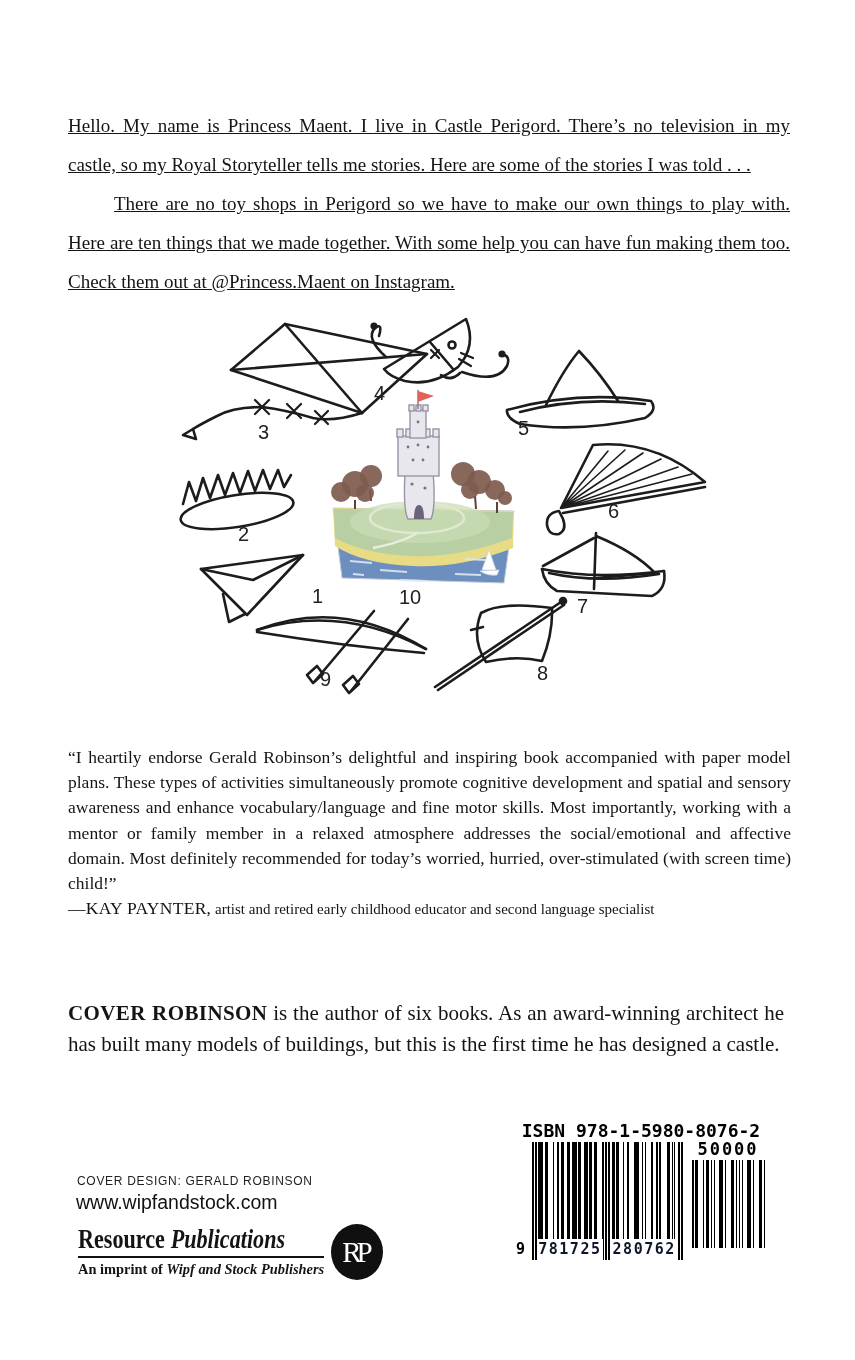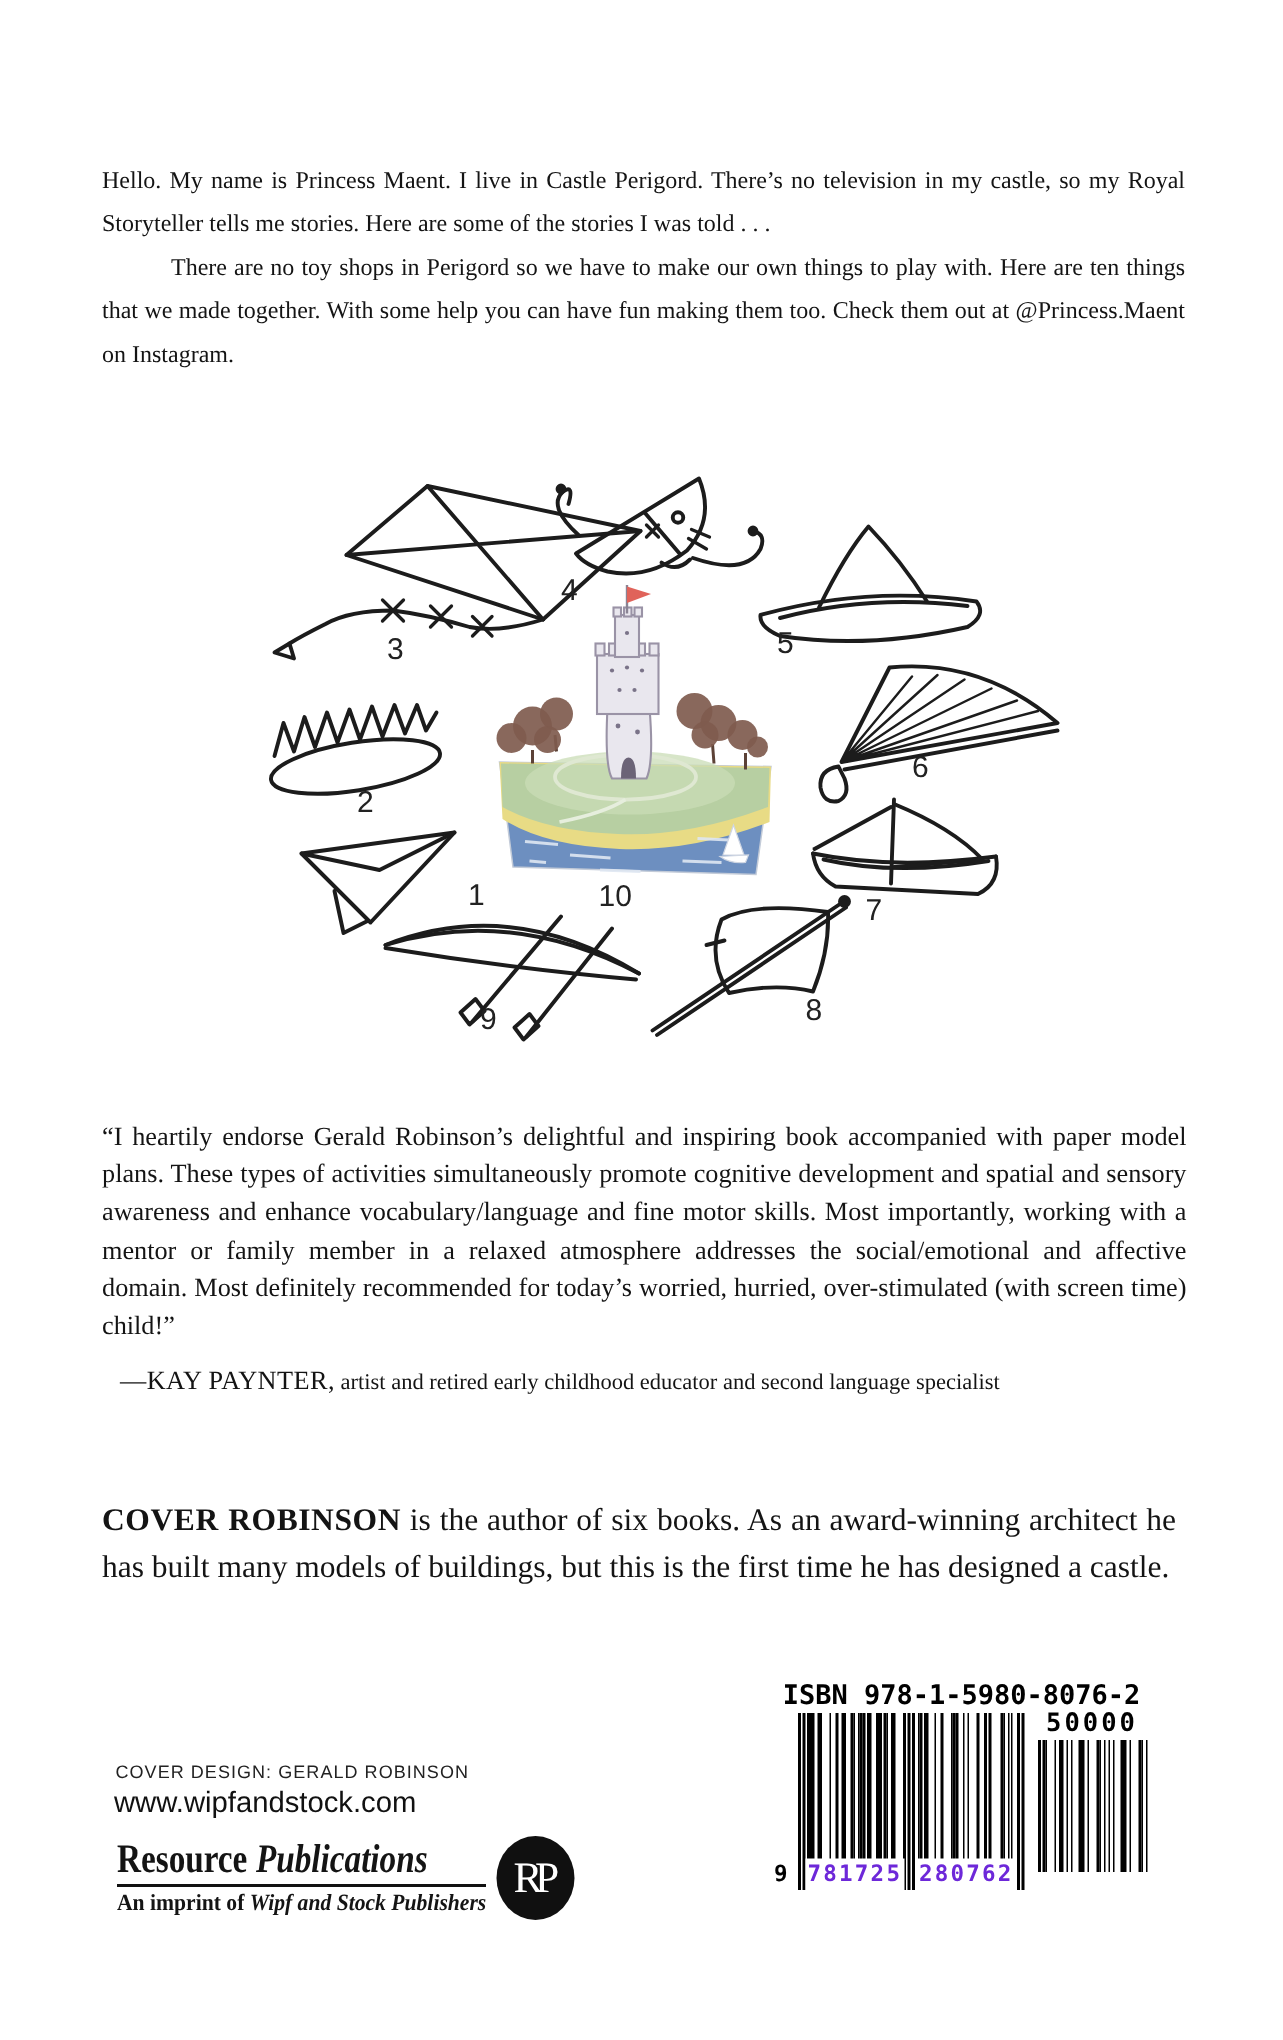--- a/index.html
+++ b/index.html
@@ -4,30 +4,30 @@
 <style>
   html,body{margin:0;padding:0;background:#888;}
   .cover{
     position:relative;width:855px;height:1360px;background:#ffffff;
     font-family:"Liberation Serif",serif;color:#141414;overflow:hidden;
     margin:0 auto;
   }
   
   .intro{
     position:absolute;left:68px;top:106px;width:722px;
-    font-size:16px;line-height:29px;text-align:justify;
+    font-size:19px;line-height:39px;text-align:justify;text-decoration:underline;
   }
   .intro p{margin:0;}
   .intro p.indent{text-indent:46px;}
   .endorsement{
     position:absolute;left:68px;top:745px;width:723px;
     font-size:17.5px;line-height:25.2px;text-align:justify;
   }
   .endorsement .quote{margin:0;}
-  .attribution{margin:12px;text-align:left;}
+  .attribution{margin:0;text-align:left;}
   .attribution .attr-name{font-size:17.5px;letter-spacing:.3px;}
   .attribution .attr-role{font-size:15px;}
   .bio{
     position:absolute;left:68px;top:977px;width:716px;
     font-size:21px;line-height:31px;text-align:justify;
   }
   .bio .bio-name{font-weight:bold;letter-spacing:.4px;}
   
   .illustration{position:absolute;left:165px;top:312px;width:550px;height:395px;}
   .doodle{stroke:#1c1c1c;stroke-width:2.6;fill:none;stroke-linecap:round;stroke-linejoin:round;}
@@ -61,21 +61,21 @@
   
   .isbn-label{
     position:absolute;left:516px;top:1120px;width:250px;text-align:center;
     font-family:"DejaVu Sans Mono",monospace;font-weight:bold;font-size:18px;white-space:nowrap;color:#000;
   }
   .barcode{position:absolute;background:#fff;}
   .barcode i{position:absolute;top:0;bottom:0;background:#000;}
   .bc-main{left:532px;top:1142px;width:151px;height:118px;}
   .bc-win{
     position:absolute;top:97px;height:21px;background:#fff;text-align:center;
-    font-family:"DejaVu Sans Mono",monospace;font-weight:bold;font-size:15px;letter-spacing:1.5px;line-height:21px;color:#6d28d9;
+    font-family:"DejaVu Sans Mono",monospace;font-weight:bold;font-size:15px;letter-spacing:1.5px;line-height:21px;color:#0f172a;
   }
   .bc-win.left{left:4.7px;width:66.4px;}
   .bc-win.right{left:79px;width:66.4px;}
   .bc-lead{position:absolute;left:-16px;top:97px;font-family:"DejaVu Sans Mono",monospace;font-weight:bold;font-size:15px;line-height:21px;color:#000;}
   .price-code{
     position:absolute;left:690px;top:1139px;width:76px;text-align:center;
     font-family:"DejaVu Sans Mono",monospace;font-weight:bold;font-size:17px;letter-spacing:2px;color:#000;
   }
   .bc-supp{left:692px;top:1160px;width:73.3px;height:88px;}
 </style>

